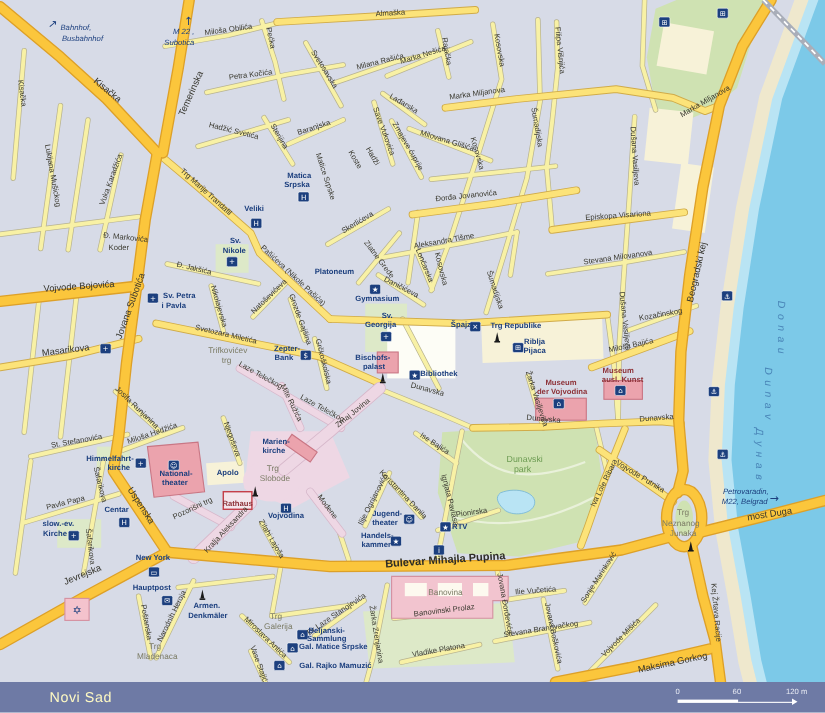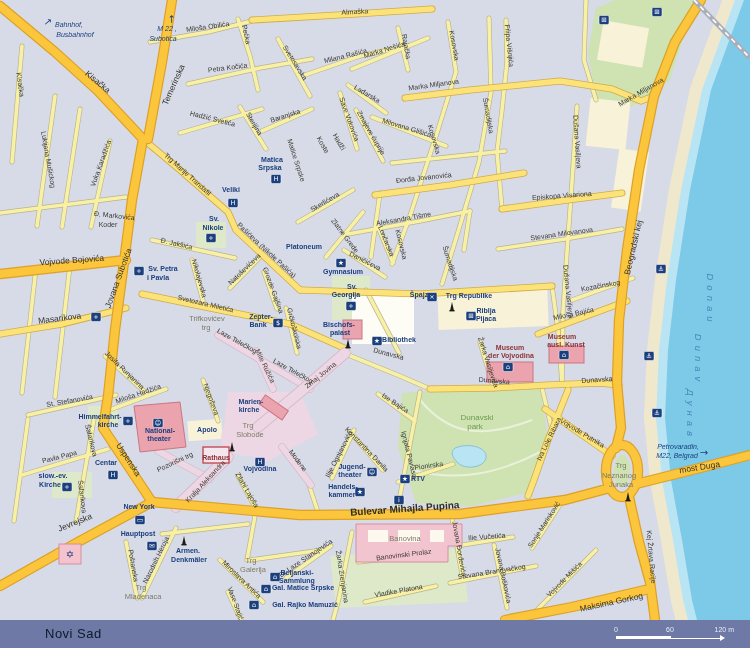--- a/index.html
+++ b/index.html
@@ -34,21 +34,21 @@
   .poii{font-size:7px;fill:var(--navy);font-style:italic;}
   .mus{font-size:7px;fill:var(--maroon);font-weight:bold;}
   .olv{font-size:7.5px;fill:#7c7c66;}
   .grn{font-size:8px;fill:#6d9c53;}
   .wtr{font-size:9.5px;fill:#4a86b8;letter-spacing:5px;font-style:italic;}
   .icon-box{fill:var(--navy);stroke:#ffffff;stroke-width:0.5px;}
   .icon-glyph{fill:#ffffff;font-size:6.5px;font-family:"DejaVu Sans",sans-serif;}
   .icon-free{fill:var(--navy);font-size:10px;font-family:"DejaVu Sans",sans-serif;}
   
   .footer{position:absolute;left:0;top:620px;width:750px;height:28px;background:var(--footer);}
-  .footer-title{position:absolute;left:45px;top:6px;color:#0f172a;font-size:13px;letter-spacing:0.5px;}
+  .footer-title{position:absolute;left:45px;top:6px;color:#fef9c3;font-size:13px;letter-spacing:0.5px;}
   .scalebar{position:absolute;right:22px;top:8px;width:112px;height:14px;color:#e8ebf4;font-size:7px;}
   .scalebar .num{position:absolute;top:-2px;}
   .scalebar .n0{left:-2px;} .scalebar .n60{left:50px;} .scalebar .n120{right:-6px;}
   .bar-solid{position:absolute;left:0;top:8px;width:55px;height:3px;background:#ffffff;}
   .bar-line{position:absolute;left:55px;top:9.5px;width:50px;height:1px;background:#ffffff;}
   .bar-arrow{position:absolute;left:104px;top:7px;width:0;height:0;
              border-left:5px solid #ffffff;border-top:3px solid transparent;border-bottom:3px solid transparent;}
 </style>
 </head>
 <body>

